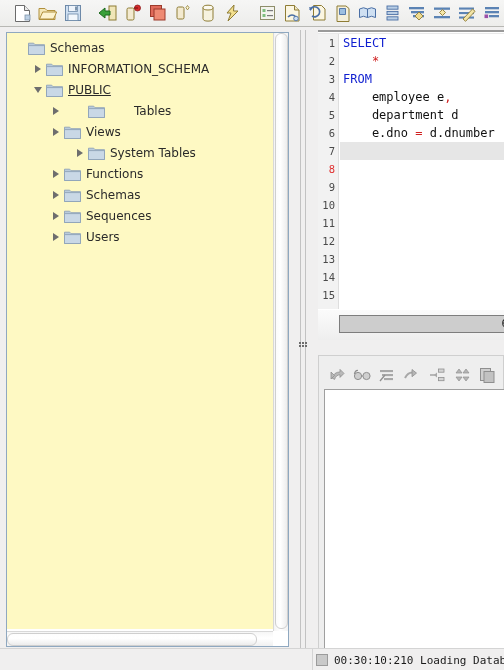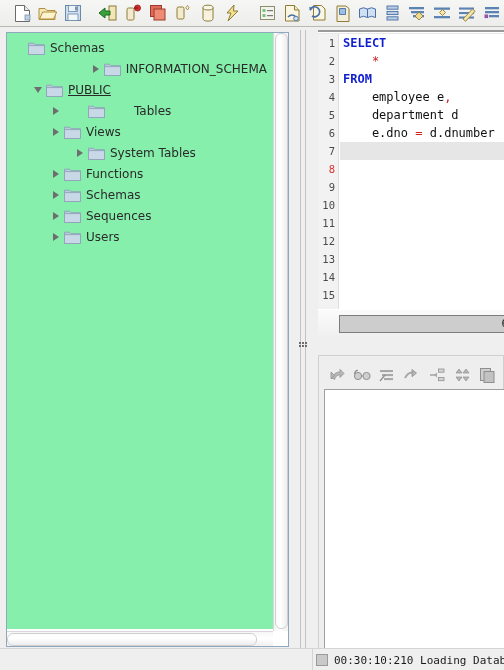--- a/index.html
+++ b/index.html
@@ -53,21 +53,21 @@
     position: absolute; left: 4px; top: 2px;
     width: 283px; height: 615px;
     box-sizing: border-box;
     border: 1px solid #8fa8c0;
     background: #ffffff;
     overflow: hidden;
   }
   #tree-inner {
     position: absolute; left: 0; top: 0;
     width: 266px; height: 596px;
-    background: #86efac;
+    background: #fef9c3;
     overflow: hidden;
     padding: 4px 0 0 0;
     box-sizing: border-box;
   }
   .tree-row {
     display: flex; align-items: center;
     height: 21px;
     font-size: 12px;
     color: #2a2a2a;
     white-space: nowrap;
@@ -194,21 +194,21 @@
     font-family: "DejaVu Sans Mono", "Liberation Mono", monospace;
     font-size: 12px;
   }
   .cline {
     height: 18px; line-height: 18px;
     white-space: pre;
     padding-left: 3px;
     color: #111;
   }
   .cline.hl { background: #e6e6e6; }
-  .kw  { color: #0f1fd0; font-weight: bold; }
+  .kw  { color: #0f1fd0; font-weight: normal; }
   .op  { color: #d02020; }
   .star{ color: #d02020; }
 
   
   #editor-bottom {
     position: absolute; left: 6px; top: 280px;
     width: 186px; height: 30px;
     background: linear-gradient(#fbfbfb,#eeeeee);
   }
   #editor-combo {
@@ -464,21 +464,21 @@
       <div id="tree-inner">
 
       <div class="tree-row" style="padding-left: 5px;">
             <span class="tw-handle"></span>
             <span class="folder-ico"><svg width="17" height="14" viewBox="0 0 17 14">
                 <path d="M0.5 2.2 h5.2 l1.4 1.5 h9.4 v9.8 h-16 z" fill="#b9cbdc" stroke="#8ea3b8" stroke-width="0.9"></path>
                 <path d="M0.5 4.6 h16 v8.9 h-16 z" fill="#c9d8e6" stroke="#8ea3b8" stroke-width="0.9"></path>
               </svg></span>
             <span class="tree-label">Schemas</span>
           </div>
-          <div class="tree-row" style="padding-left: 23px; justify-content: flex-end;">
+          <div class="tree-row" style="padding-left: 23px;">
             <span class="tw-handle">
               <span class="arrow-collapsed"></span>
             </span>
             <span class="folder-ico"><svg width="17" height="14" viewBox="0 0 17 14">
                 <path d="M0.5 2.2 h5.2 l1.4 1.5 h9.4 v9.8 h-16 z" fill="#b9cbdc" stroke="#8ea3b8" stroke-width="0.9"></path>
                 <path d="M0.5 4.6 h16 v8.9 h-16 z" fill="#c9d8e6" stroke="#8ea3b8" stroke-width="0.9"></path>
               </svg></span>
             <span class="tree-label">INFORMATION_SCHEMA</span>
           </div>
           <div class="tree-row" style="padding-left: 23px; text-decoration: underline;">

